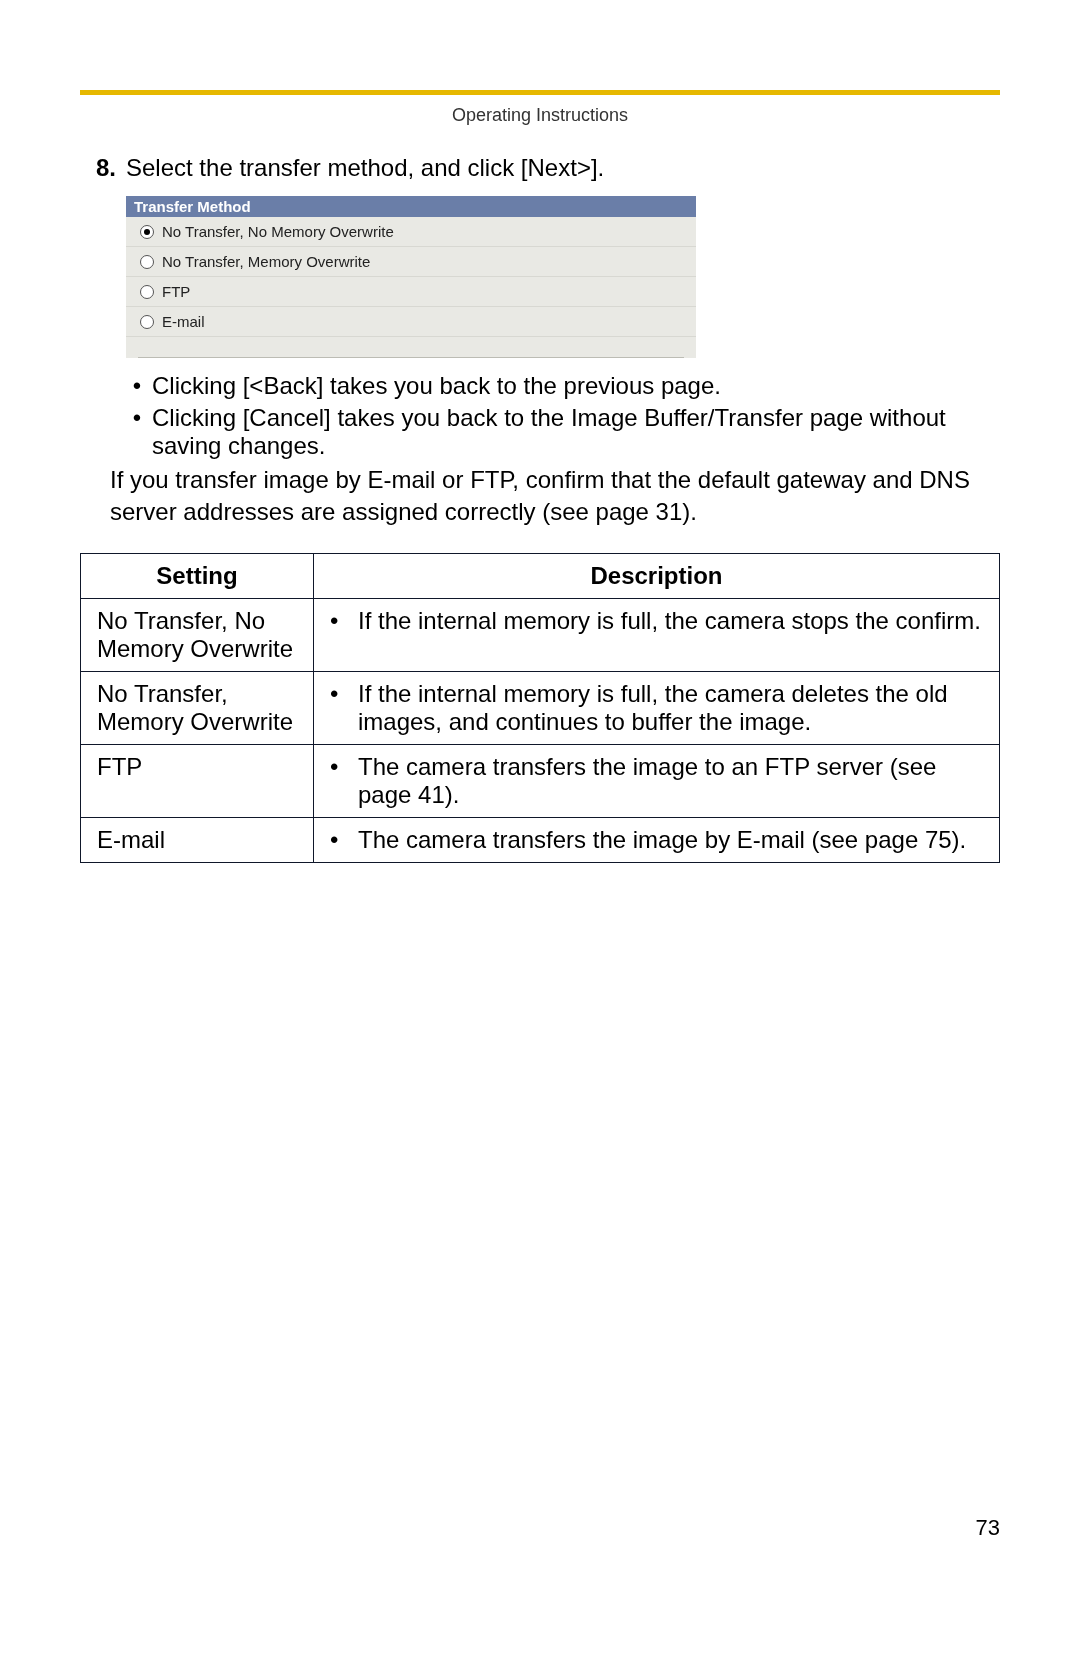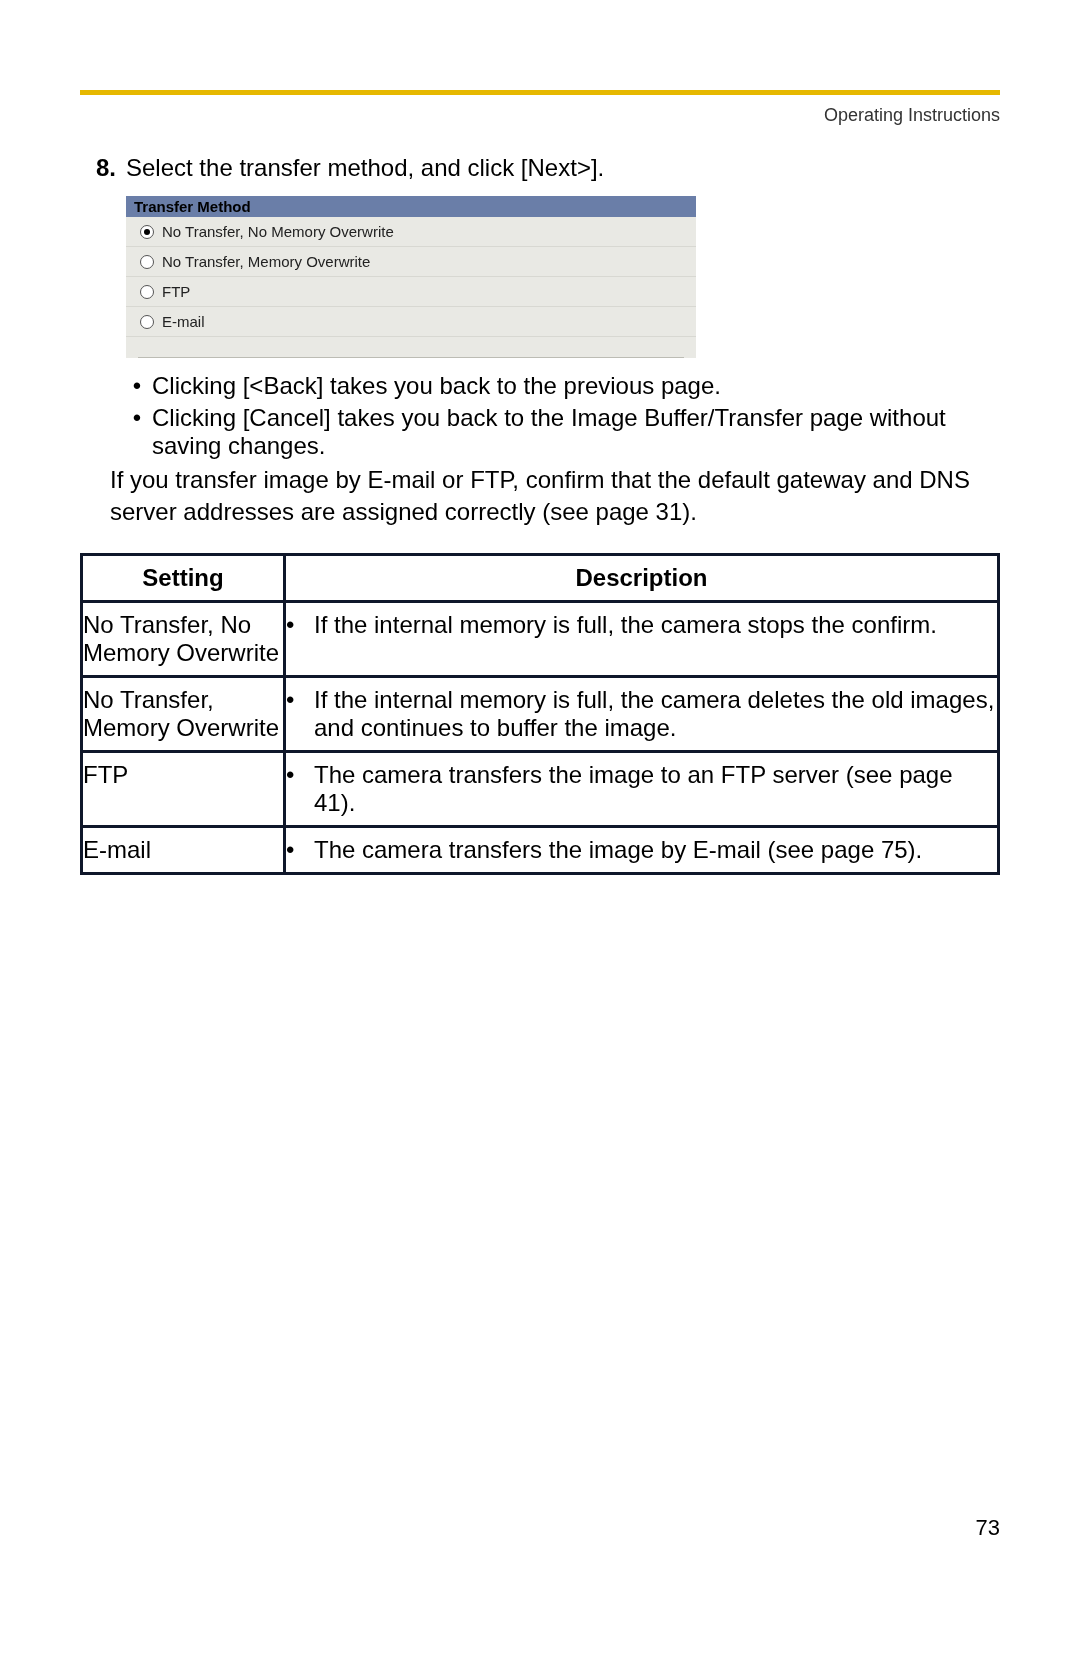--- a/index.html
+++ b/index.html
@@ -13,21 +13,21 @@
   }
   .page {
     padding: 90px 80px 0 80px;
   }
   .top-rule {
     height: 5px;
     background: #e6b800;
     margin-bottom: 10px;
   }
   .header-text {
-    text-align: right;
+    text-align: center;
     font-size: 18px;
     color: #333;
     margin-bottom: 28px;
   }
   .step-row {
     display: flex;
     font-size: 24px;
     color: #000;
     margin-bottom: 14px;
   }
@@ -45,21 +45,21 @@
   .dialog {
     width: 570px;
     background: #e9e9e4;
     font-family: Tahoma, Arial, sans-serif;
     font-size: 15px;
     color: #222;
     box-sizing: border-box;
   }
   .dialog-title {
     background: #6a7ea8;
-    color: #000000;
+    color: #ffffff;
     font-weight: bold;
     padding: 2px 8px;
     font-size: 15px;
   }
   .radio-row {
     display: flex;
     align-items: center;
     padding: 6px 14px;
     border-bottom: 1px solid #d8d8d2;
   }
@@ -119,22 +119,22 @@
     font-size: 24px;
     line-height: 1.35;
     margin-bottom: 24px;
   }
   table.settings {
     border-collapse: collapse;
     width: 100%;
     font-size: 24px;
   }
   table.settings th, table.settings td {
-    border: 3px solid #0f172a;
-    padding: 8px 0;
+    border: 1px solid #0f172a;
+    padding: 8px 16px;
     vertical-align: top;
     text-align: left;
   }
   table.settings th {
     font-weight: bold;
     text-align: center;
   }
   table.settings th:first-child { width: 200px; }
   .desc-cell {
     display:flex;

